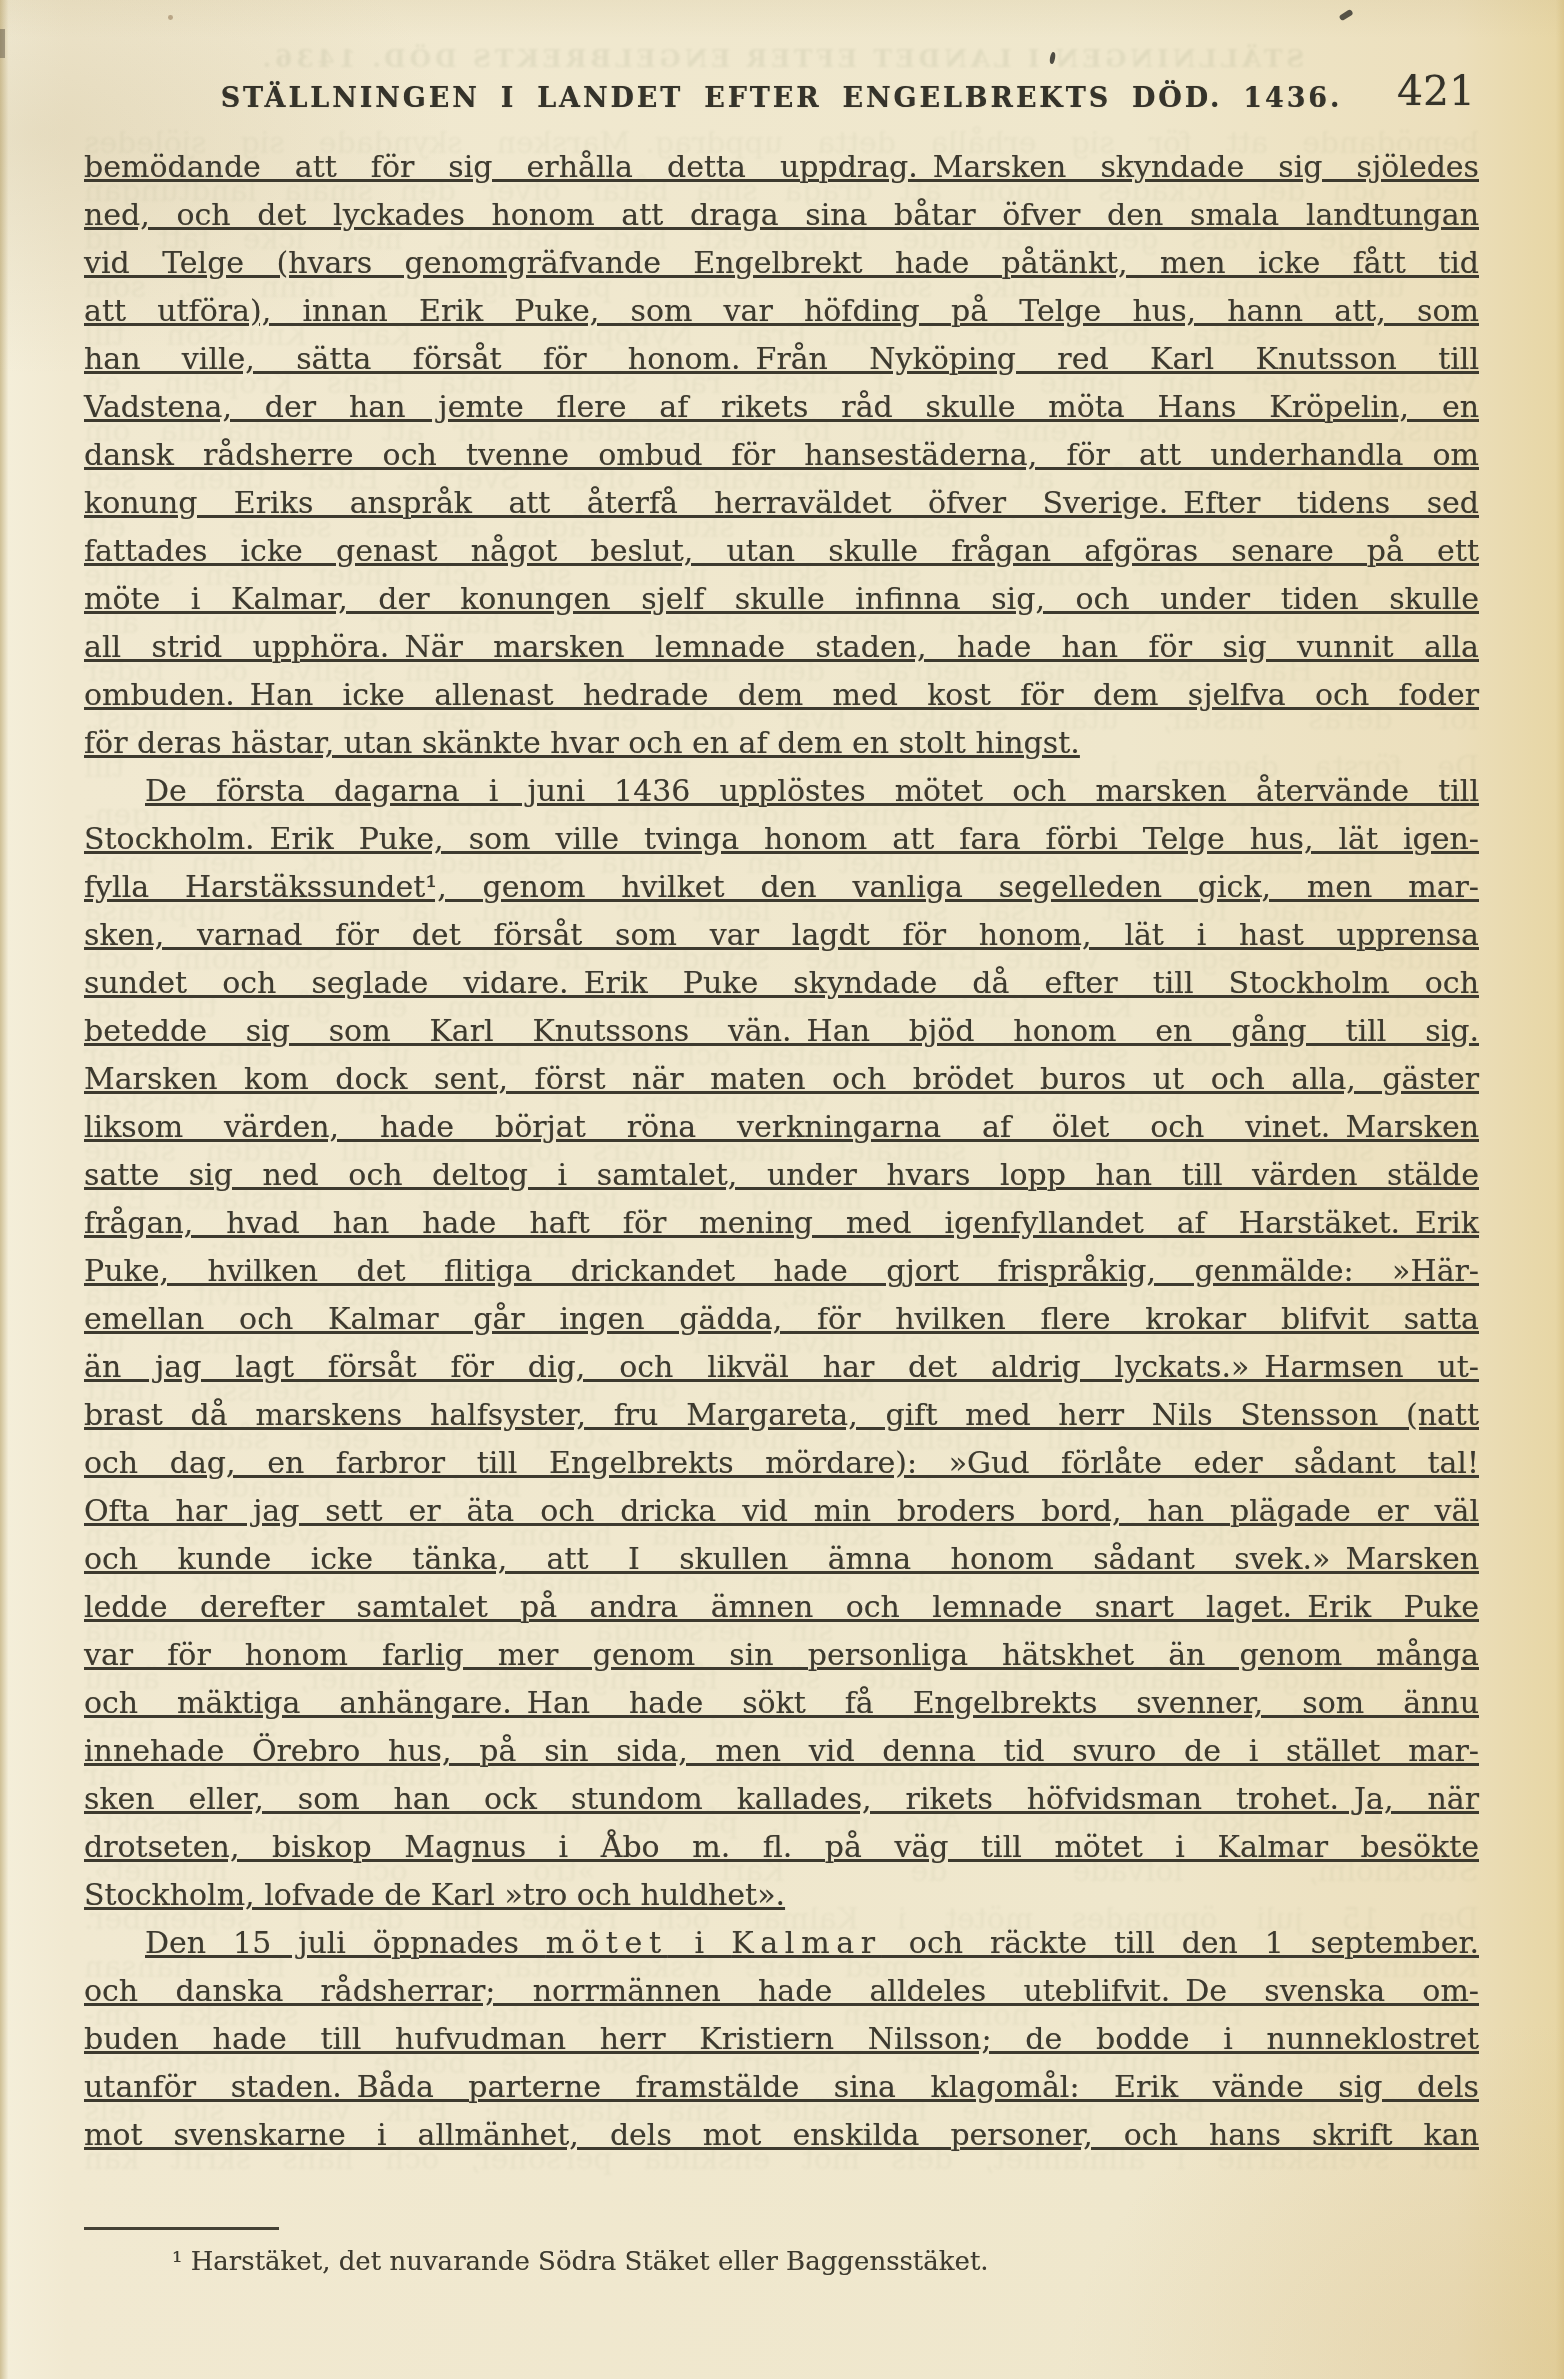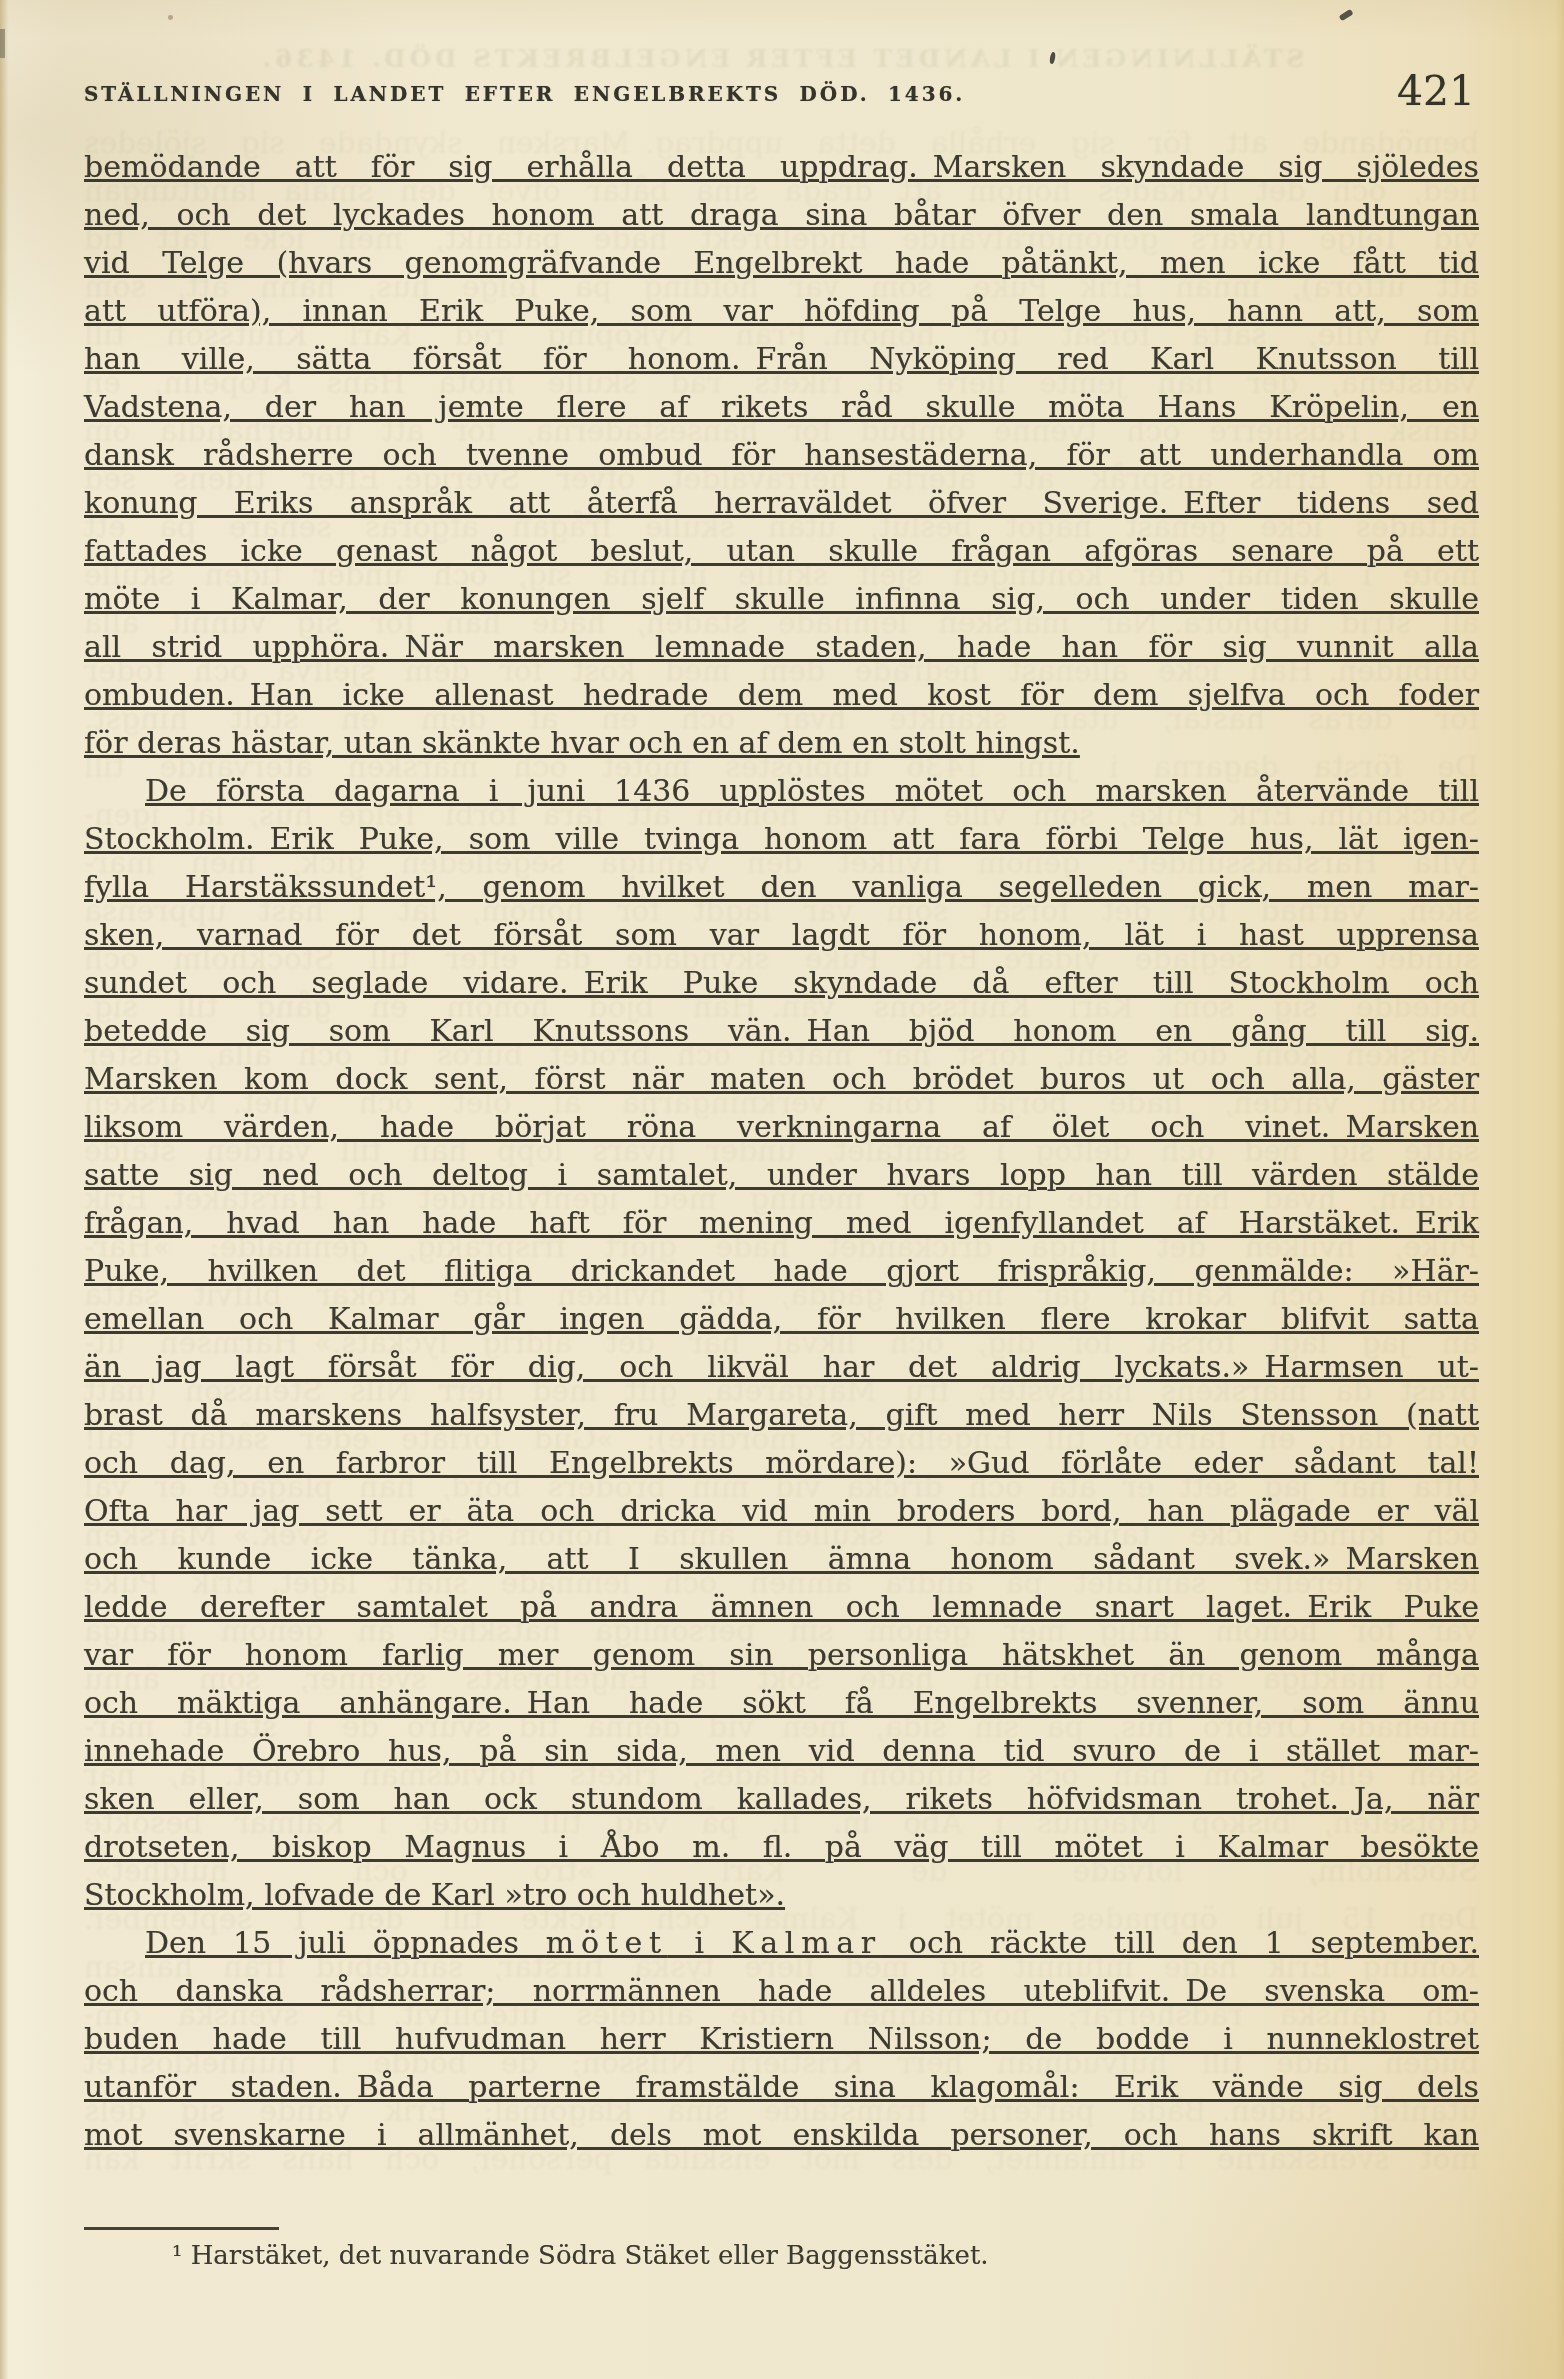--- a/index.html
+++ b/index.html
@@ -11,21 +11,21 @@
       radial-gradient(ellipse 593px 344px at 38px 134px, rgba(186,166,118,.22), transparent 70%),
       radial-gradient(ellipse 669px 478px at 1565px 2379px, rgba(205,176,115,.25), transparent 75%),
       linear-gradient(180deg, rgba(196,176,126,.14) 0, transparent 38px),
       linear-gradient(90deg, #cfc096 0px, #f4eed9 8.6px, #f1e9d1 67px, #efe7cc 72%, #ecdfbc 93%, #e7d6a5 99.4%, #dcc78e 100%);
   }
   .page * { box-sizing:border-box; }
 
   
   .header { position:absolute; top:82px; left:84px; right:86px; height:57px; }
   .header-title {
-    text-align:left; font-weight:bold; font-size:20px; letter-spacing:2.9px;
+    text-align:center; font-weight:bold; font-size:27px; letter-spacing:2.9px;
     word-spacing:8.6px; color:#35332a; text-shadow:0 0 0.7px rgba(53,51,42,.55);
   }
   .page-number {
     position:absolute; right:3.8px; top:-15.3px; font-size:41px; color:#35332a;
     text-shadow:0 0 0.8px rgba(53,51,42,.5);
   }
 
   
   .body-text { position:absolute; top:143px; left:84px; right:86px;text-decoration:underline; }
   .line {
@@ -33,21 +33,21 @@
     text-shadow:0 0 0.7px rgba(61,58,47,.45); white-space:normal;
   }
   .line.end { text-align-last:left; }
   .line.indent { text-indent:61px; }
   .sperr { letter-spacing:6.7px; }
 
   
   .footnote { position:absolute; top:2227px; left:84px; right:86px; }
   .footnote-rule { width:195px; height:2.9px; background:#444135; }
   .footnote-text {
-    margin-top:8px; padding-left:88px; font-size:26px; line-height:34px;
+    margin-top:14px; padding-left:88px; font-size:26px; line-height:34px;
     text-shadow:0 0 0.6px rgba(61,58,47,.45);
   }
 
   
   .ghost {
     position:absolute; top:119px; left:84px; right:86px; z-index:0;
     transform:scaleX(-1); filter:blur(1.2px); opacity:.055; color:#5f7048;
     pointer-events:none;
   }
   .ghost .gline { font-size:30px; line-height:48px; text-align:justify; text-align-last:justify; }

